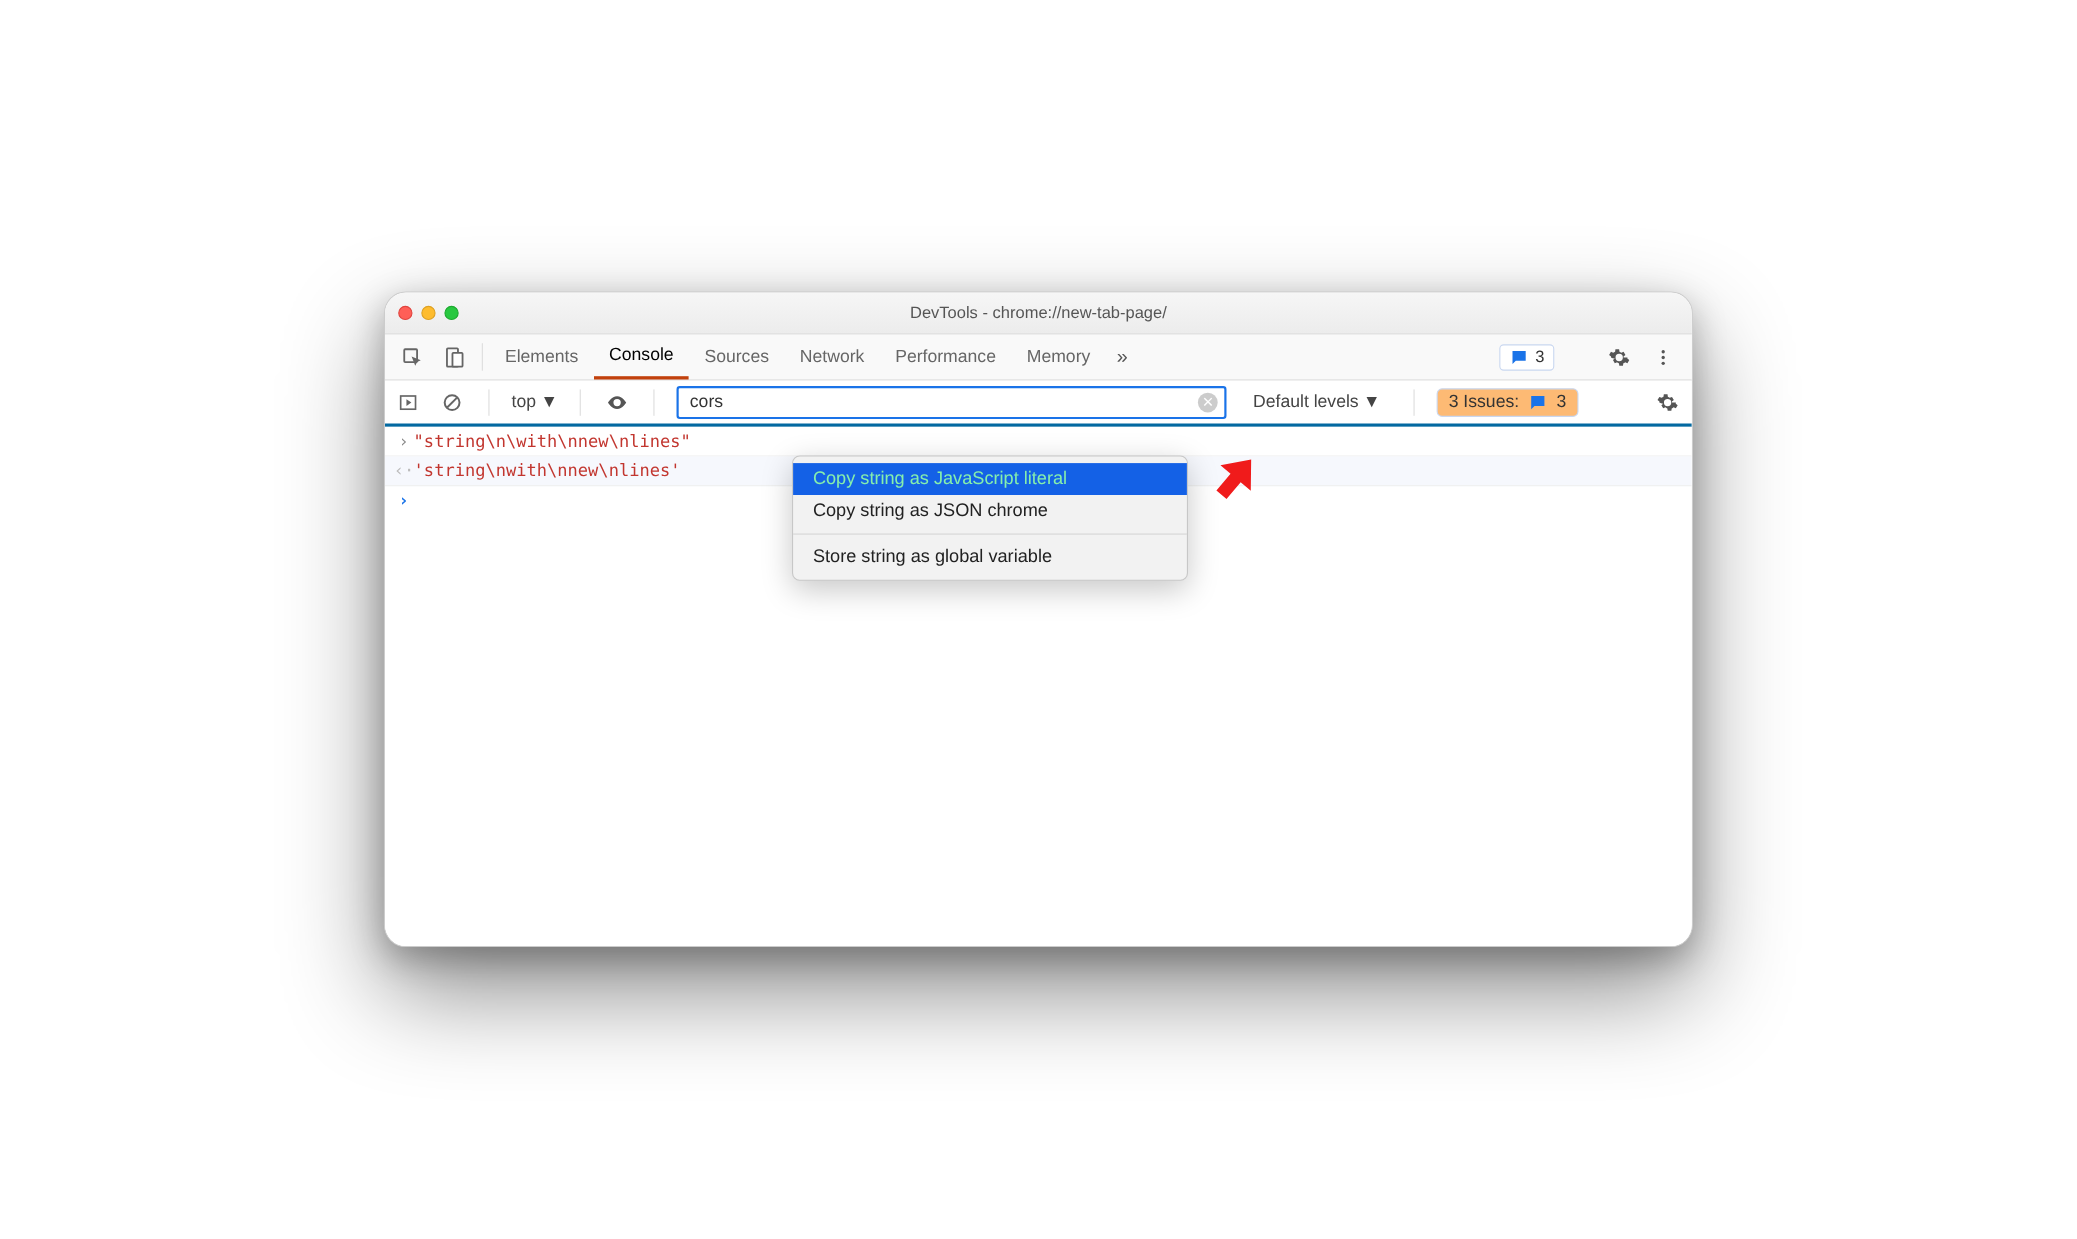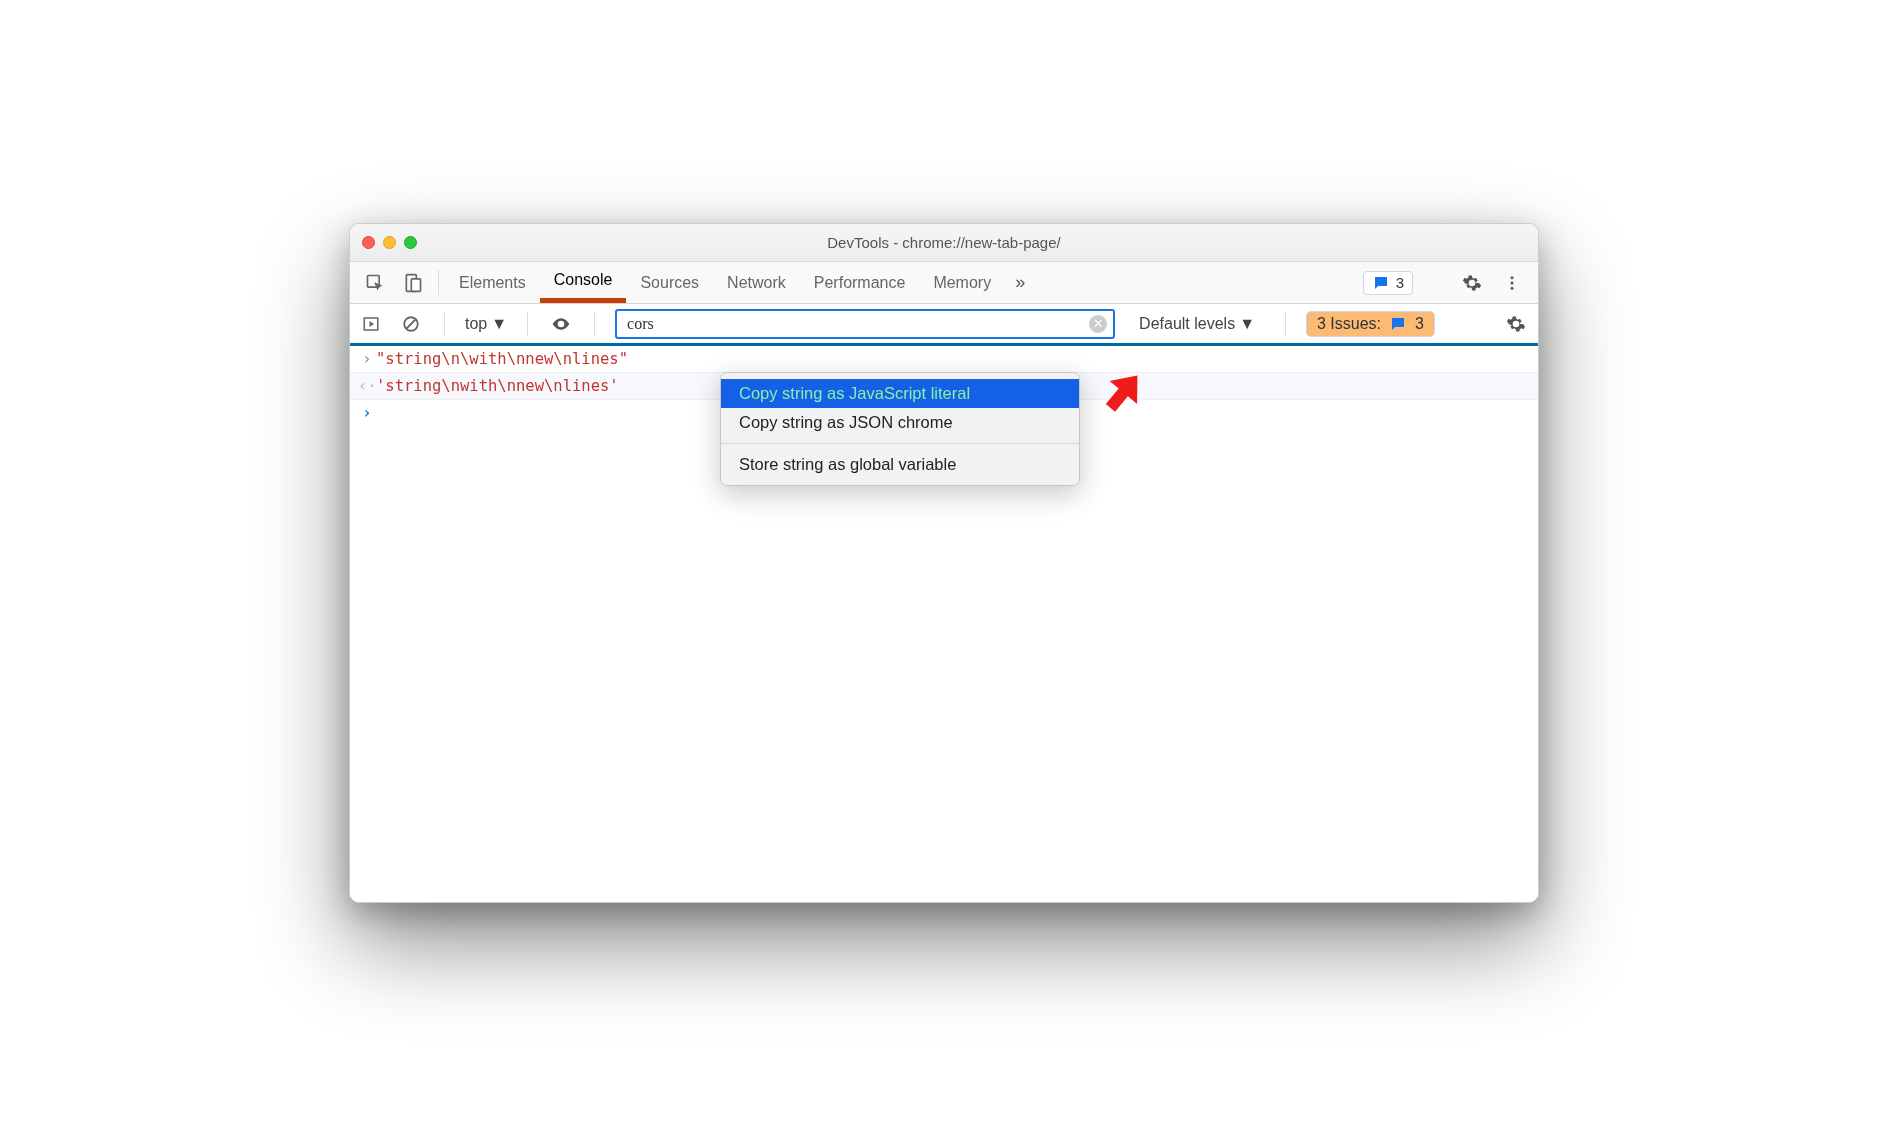--- a/index.html
+++ b/index.html
@@ -1,22 +1,22 @@
 <!DOCTYPE html>
 <html><head>
 <meta charset="utf-8">
 <style>
   * { box-sizing: border-box; margin: 0; padding: 0; }
   html, body { width: 1888px; height: 1126px; background: #fff; }
   body { font-family: -apple-system, BlinkMacSystemFont, "Segoe UI", Helvetica, Arial, sans-serif; display:flex; align-items:center; justify-content:center; }
 
   .frame {
     width: 1190px;
-    height: 680px;
-    border-radius: 10px;
+    height: 596px;
+    border-radius: 20px;
     background: #fff;
     box-shadow: 0 40px 90px rgba(0,0,0,0.45), 0 10px 30px rgba(0,0,0,0.25);
     overflow: hidden;
     display:flex;
     flex-direction:column;
     border:1px solid #ccc;
     position:relative;
   }
 
   
@@ -50,21 +50,21 @@
   }
   .tabbar .left-icons, .tabbar .right-icons { display:flex; align-items:center; gap:12px; padding:0 6px;}
   .tabbar .tabs { display:flex; align-items:stretch; }
   .tab {
     padding: 0 14px;
     display:flex; align-items:center;
     color:#666;
     cursor:pointer;
     font-size:16px;
   }
-  .tab.active { color:#000; border-bottom:5px solid #c2410c; }
+  .tab.active { color:#000; border-bottom:3px solid #c2410c; }
   .sep { width:1px; background:#ddd; margin: 8px 6px; }
   .spacer { flex:1; }
   .chev-more { font-size:18px; color:#555; padding:0 10px; display:flex; align-items:center;}
   .badge-issues {
     display:flex; align-items:center; gap:6px;
     border:1px solid #c9d7f0;
     border-radius:4px;
     padding:2px 8px;
     background:#fff;
     margin-right:8px;
@@ -93,21 +93,21 @@
     height:30px;
     border:2px solid #1a73e8;
     border-radius:3px;
     display:flex;
     align-items:center;
     padding:0 6px 0 10px;
     background:#fff;
   }
   .filter-input input {
     flex:1; border:none; outline:none; font-size:16px; color:#333;
-    font-family:Liberation Serif, serif;
+    font-family:Liberation Sans, sans-serif;
     background:transparent;
   }
   .filter-clear {
     width:18px; height:18px; border-radius:50%; background:#ccc; display:flex; align-items:center; justify-content:center; color:#fff; font-size:13px; cursor:pointer;
   }
   .level-select { display:flex; align-items:center; gap:4px; color:#444; cursor:pointer; padding:0 10px;}
   .issues-pill {
     display:flex; align-items:flex-start; gap:8px;
     border:1px solid #c9d7f0;
     border-radius:5px;

